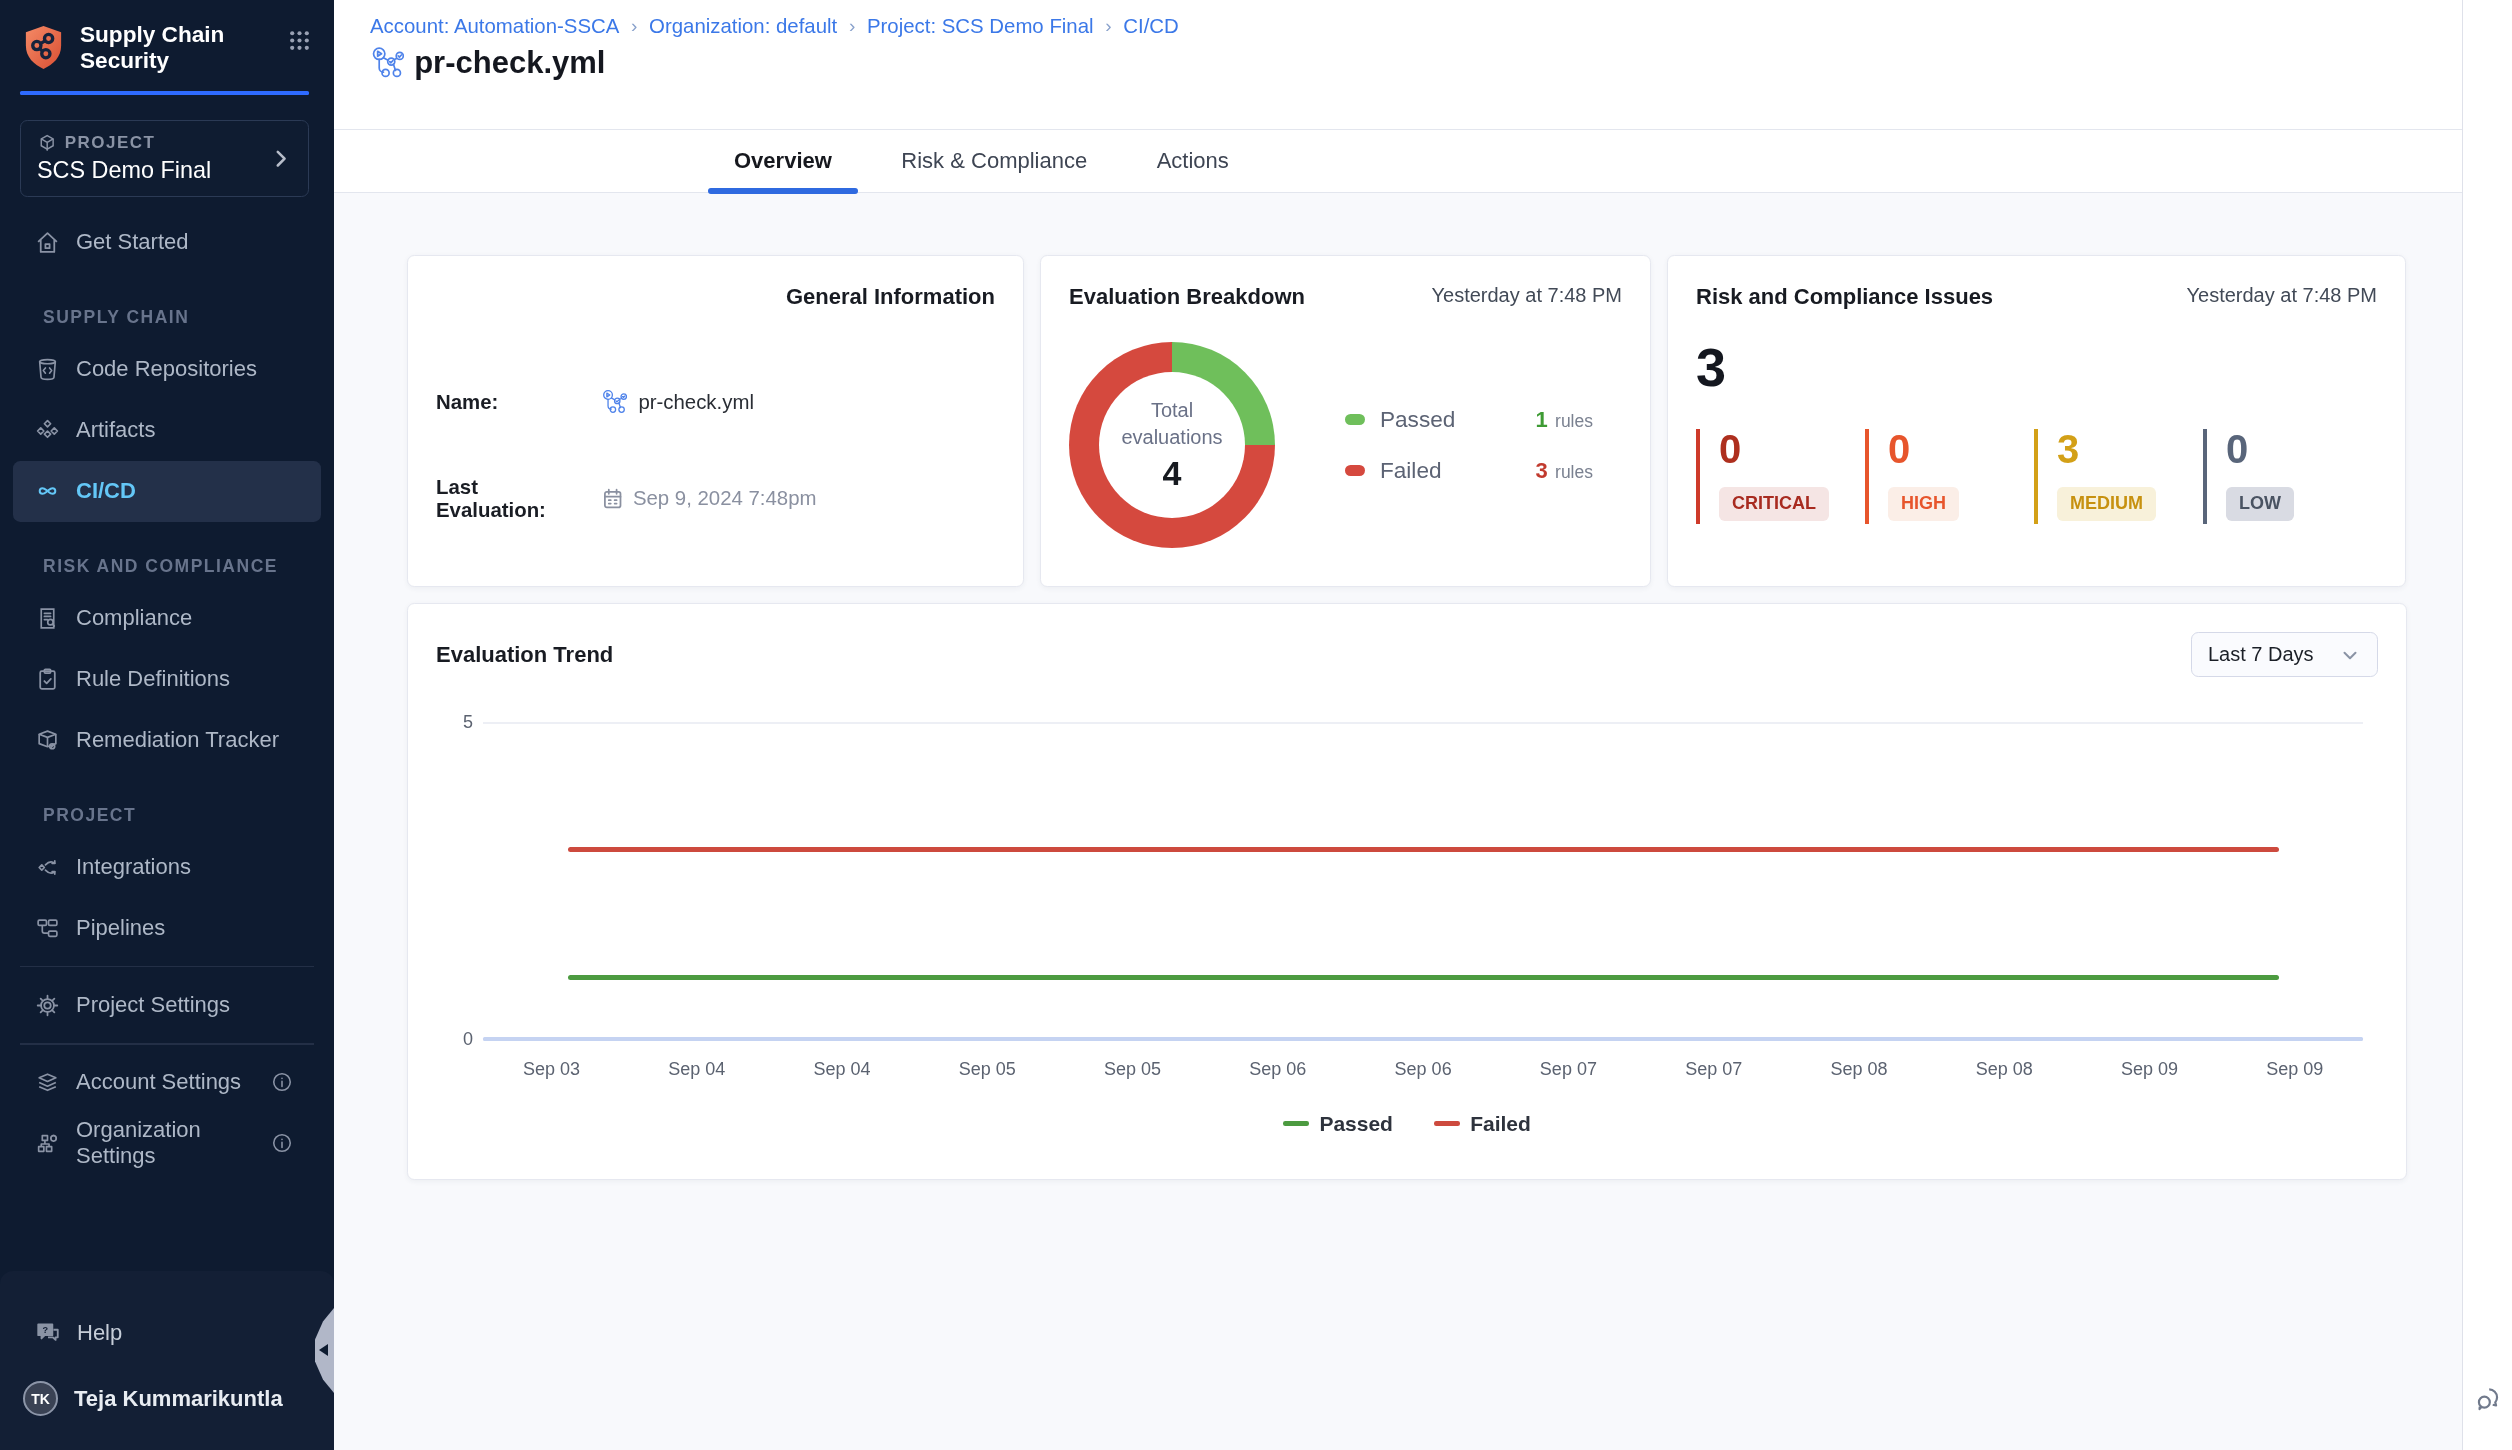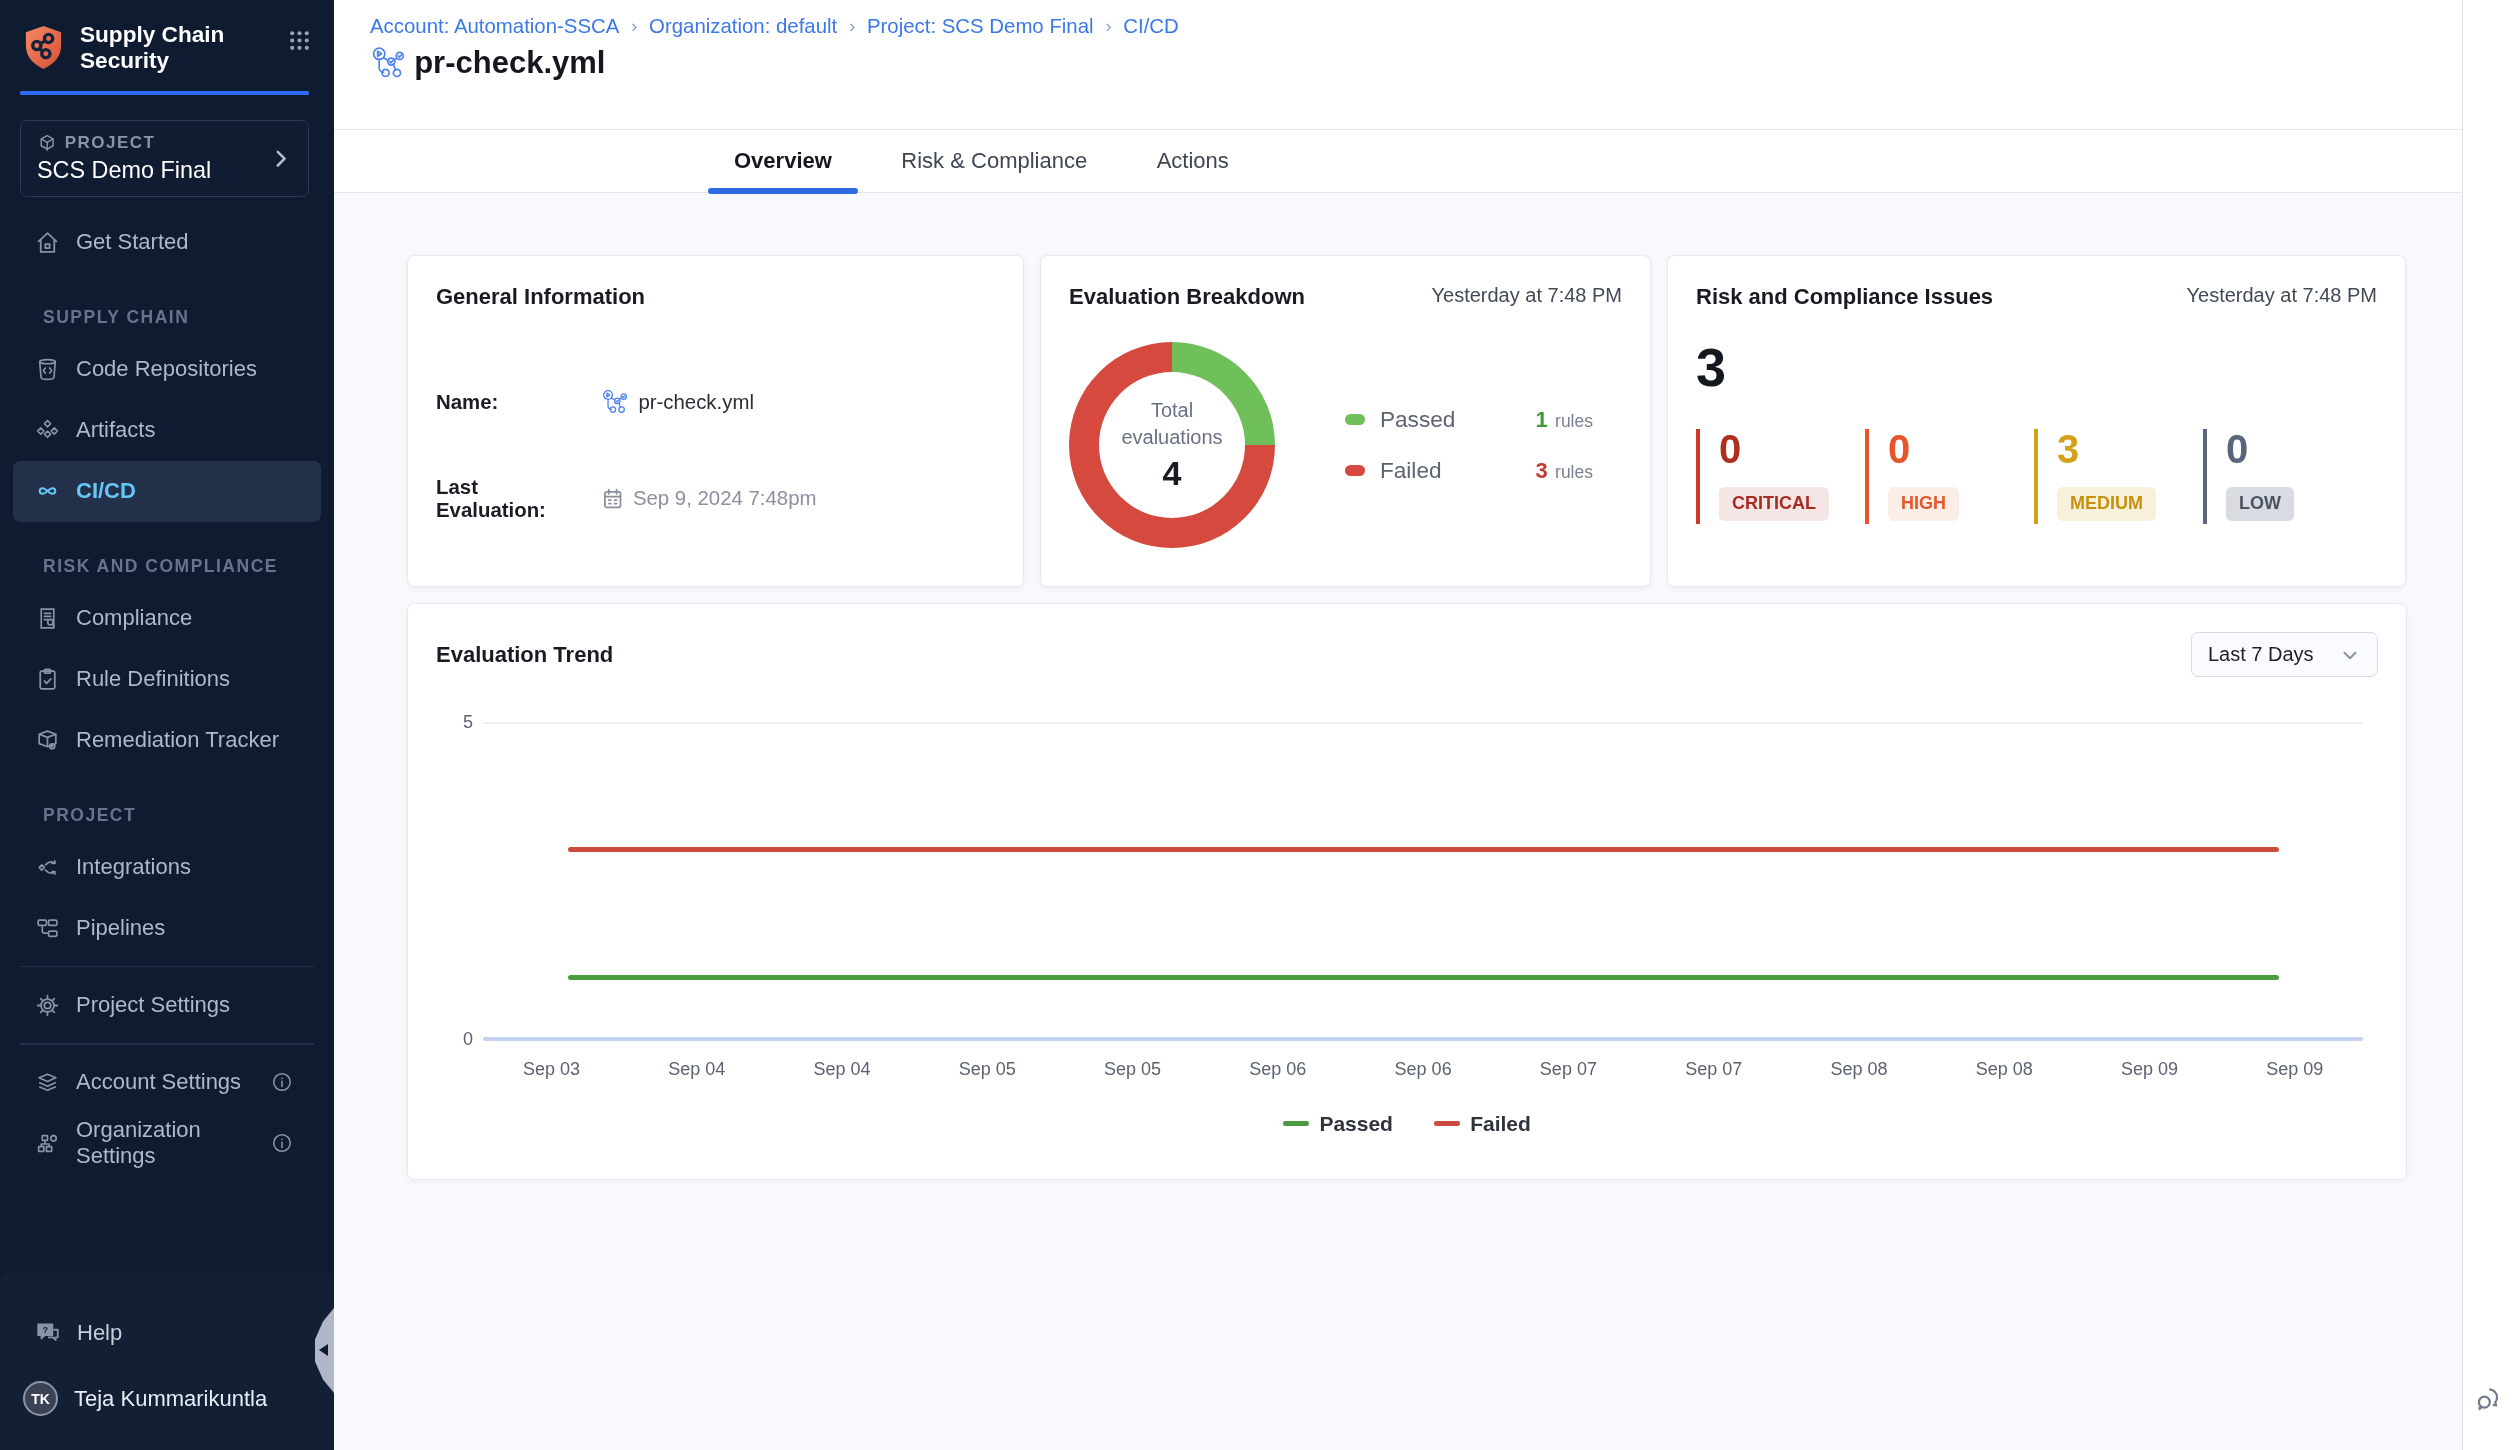--- a/index.html
+++ b/index.html
@@ -33,21 +33,21 @@
                  font-size:17.5px; letter-spacing:1.5px; color:#68748C; font-weight:700; }
   .side-divider { height:1.5px; background:#232F46; margin:7.3px 20px; }
   .info-icon { margin-left:auto; margin-right:41px; color:#8A93A5; cursor:pointer; display:flex; }
 
   .sidebar-bottom { background:#131F35; border-radius:13px 13px 0 0; padding:32px 0 17.5px 0; }
   .help-row { display:flex; align-items:center; gap:16px; padding-left:35px; height:61px;
               font-size:22px; color:#C6CDD8; cursor:pointer; }
   .user-row { display:flex; align-items:center; gap:16px; padding-left:23px; height:70px; cursor:pointer; }
   .avatar { width:35px; height:35px; border-radius:50%; background:#3A4254; border:2.2px solid #8C95A8;
             color:#FFFFFF; font-size:14px; font-weight:700; display:flex; align-items:center; justify-content:center; }
-  .user-name { color:#E8ECF2; font-size:22px; font-weight:400; }
+  .user-name { color:#E8ECF2; font-size:22px; font-weight:700; }
 
   .collapse-handle { position:absolute; right:0; top:1308px; width:19px; height:85px; background:#B1B7C8;
       clip-path:polygon(100% 0%, 100% 100%, 42% 84%, 0% 63%, 0% 37%, 42% 16%); cursor:pointer; }
   .collapse-handle::after { content:""; position:absolute; top:50%; left:4.4px; margin-top:-6.6px;
       border-top:6.6px solid transparent; border-bottom:6.6px solid transparent; border-right:9.5px solid #0E1B30; }
 
   
   .main { flex:1; display:flex; flex-direction:column; height:100%; background:#F8F9FC; }
   .page-header { background:#FFFFFF; height:130px; padding:14.6px 0 0 36px; border-bottom:1.5px solid #E3E6EE; }
   .breadcrumb { display:flex; align-items:center; font-size:20.4px; color:#3B78E8; }
@@ -61,21 +61,21 @@
   .tab { position:relative; display:flex; align-items:center; padding:0 26px; font-size:22px;
          color:#3E4553; cursor:pointer; }
   .tab.active { color:#16181E; font-weight:700; }
   .tab.active::after { content:""; position:absolute; left:0; right:0; bottom:-1.5px; height:5.1px;
                        background:#2F6AE0; border-radius:2.9px; }
 
   .content { flex:1; padding:62px 55px 0 73px; overflow:hidden; }
   .cards-row { display:flex; gap:16px; }
   .card { background:#FFFFFF; border:1.5px solid #E6E8F0; border-radius:7.3px;
           box-shadow:0 1.5px 5.8px rgba(40,50,80,.05); padding:28px; }
-  .card-title-row { display:flex; align-items:flex-start; }
+  .card-title-row { display:flex; align-items:flex-start;justify-content:flex-end; }
   .card-title { font-size:22px; font-weight:700; color:#181B22; }
   .card-stamp { margin-left:auto; font-size:20px; color:#424A57; }
 
   
   .card-general { flex:0 0 617px; height:332px; }
   .gi-row { display:flex; align-items:center; margin-top:61px; gap:11.7px; }
   .gi-row.first { margin-top:79px; }
   .gi-label { font-size:20.4px; font-weight:700; color:#1A1D24; width:153px; }
   .gi-value { font-size:20.4px; color:#2A2E35; }
   .gi-date { font-size:20.4px; color:#8A90A0; display:flex; align-items:center; gap:8.8px; }

